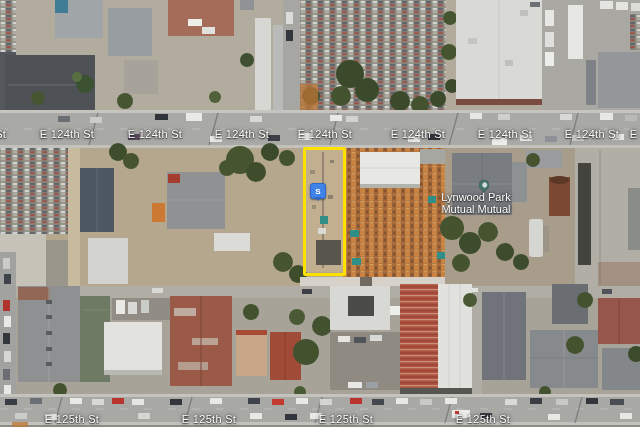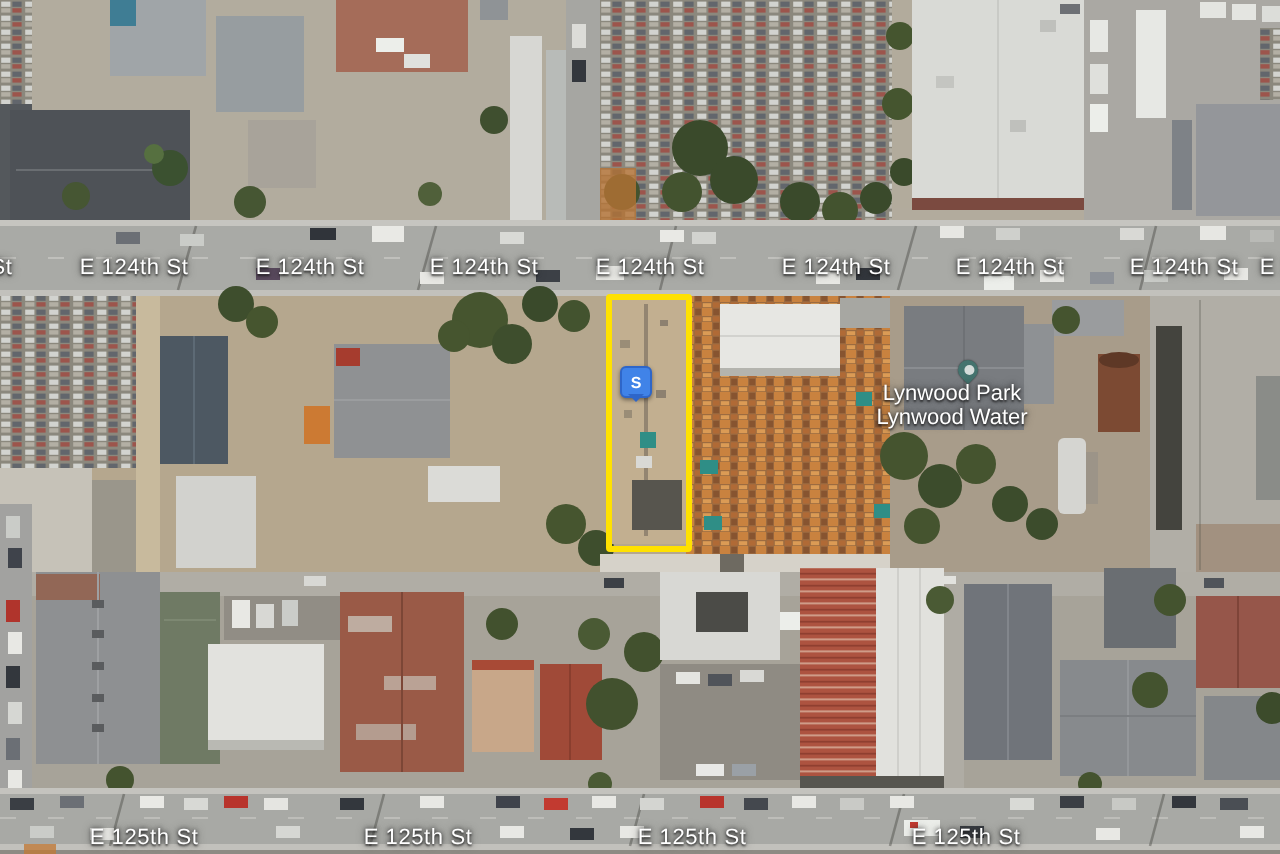--- a/index.html
+++ b/index.html
@@ -400,21 +400,21 @@
       <span class="street-label" style="left: 72px; top: 419px; color: rgb(255, 255, 255);">E 125th St</span>
       <span class="street-label" style="left: 209px; top: 419px; color: rgb(255, 255, 255);">E 125th St</span>
       <span class="street-label" style="left: 346px; top: 419px; color: rgb(255, 255, 255);">E 125th St</span>
       <span class="street-label" style="left: 483px; top: 419px; color: rgb(255, 255, 255);">E 125th St</span>
       <div class="parcel-highlight" style="left: 303px; top: 147px; width: 37px; height: 123px; border-color: rgb(255, 225, 0);"></div>
       <div class="poi-pin" style="left: 484px; top: 190px; background: rgb(68, 115, 110);">
         <div class="dot" style="background: rgb(212, 220, 218);"></div>
       </div>
       <div class="poi-label" style="left: 476px; top: 192px; color: rgb(255, 255, 255);">
         <div>Lynwood Park</div>
-        <div>Lynwood Water</div>
+        <div>Mutual Mutual</div>
       </div>
       <div class="map-marker" style="left: 318px; top: 183px; background: rgb(64, 131, 232); border: 1px solid rgb(46, 102, 201);">
         <span>S</span>
         <div class="ptr" style="border-top-color: rgb(46, 102, 201);"></div>
       </div>
     </div>
 
 </div>
 
 </body></html>

